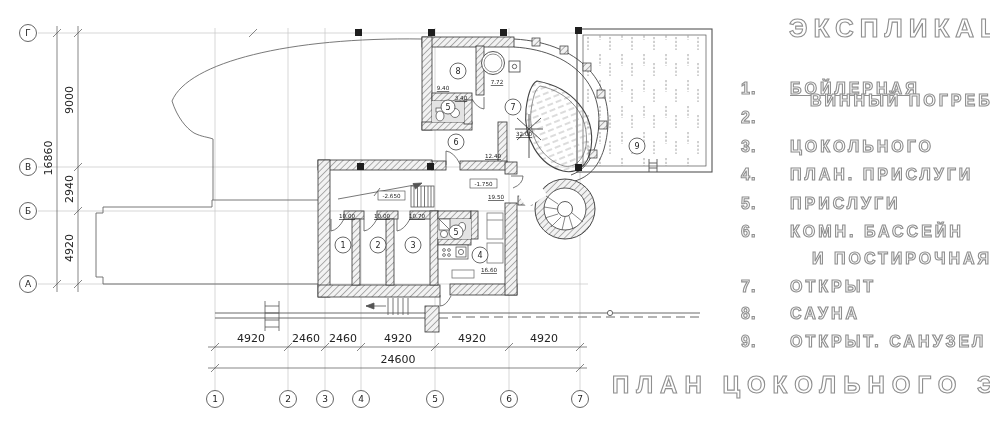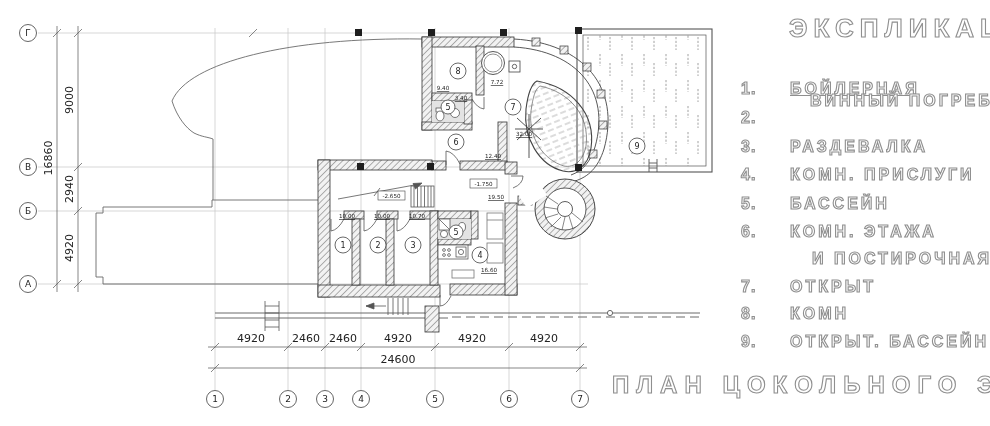--- a/index.html
+++ b/index.html
@@ -359,35 +359,35 @@
 <div>
   <div class="outline-text legend-title" style="left:789px;top:13px;">ЭКСПЛИКАЦИЯ</div>
 
   <div class="outline-text legend-num" style="left:741px;top:80px;">1.</div>
   <div class="outline-text legend-label" style="left:790px;top:80px;text-decoration:underline;">БОЙЛЕРНАЯ</div>
 
   <div class="outline-text legend-num" style="left:741px;top:109px;">2.</div>
   <div class="outline-text legend-label" style="left:790px;top:92px;margin-left:20px;">ВИННЫЙ ПОГРЕБ</div>
 
   <div class="outline-text legend-num" style="left:741px;top:138px;">3.</div>
-  <div class="outline-text legend-label" style="left:790px;top:138px;">РАЗДЕВАЛКА</div>
+  <div class="outline-text legend-label" style="left:790px;top:138px;">ЦОКОЛЬНОГО</div>
 
   <div class="outline-text legend-num" style="left:741px;top:166px;">4.</div>
-  <div class="outline-text legend-label" style="left:790px;top:166px;">КОМН. ПРИСЛУГИ</div>
+  <div class="outline-text legend-label" style="left:790px;top:166px;">ПЛАН. ПРИСЛУГИ</div>
 
   <div class="outline-text legend-num" style="left:741px;top:195px;">5.</div>
-  <div class="outline-text legend-label" style="left:790px;top:195px;">БАССЕЙН</div>
+  <div class="outline-text legend-label" style="left:790px;top:195px;">ПРИСЛУГИ</div>
 
   <div class="outline-text legend-num" style="left:741px;top:223px;">6.</div>
-  <div class="outline-text legend-label" style="left:790px;top:223px;">КОМН. ЭТАЖА</div>
+  <div class="outline-text legend-label" style="left:790px;top:223px;">КОМН. БАССЕЙН</div>
   <div class="outline-text legend-label" style="left:812px;top:250px;">И ПОСТИРОЧНАЯ</div>
 
   <div class="outline-text legend-num" style="left:741px;top:278px;">7.</div>
   <div class="outline-text legend-label" style="left:790px;top:278px;">ОТКРЫТ</div>
 
   <div class="outline-text legend-num" style="left:741px;top:305px;">8.</div>
-  <div class="outline-text legend-label" style="left:790px;top:305px;">КОМН</div>
+  <div class="outline-text legend-label" style="left:790px;top:305px;">САУНА</div>
 
   <div class="outline-text legend-num" style="left:741px;top:333px;">9.</div>
-  <div class="outline-text legend-label" style="left:790px;top:333px;">ОТКРЫТ. БАССЕЙН</div>
+  <div class="outline-text legend-label" style="left:790px;top:333px;">ОТКРЫТ. САНУЗЕЛ</div>
 </div>
 
 <div class="outline-text plan-title" style="left:612px;top:371px;">ПЛАН ЦОКОЛЬНОГО ЭТАЖА</div>
 
 </body></html>

